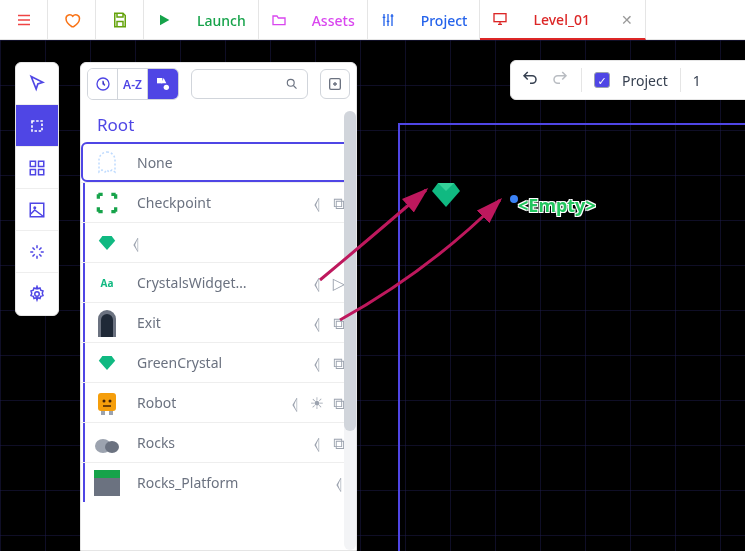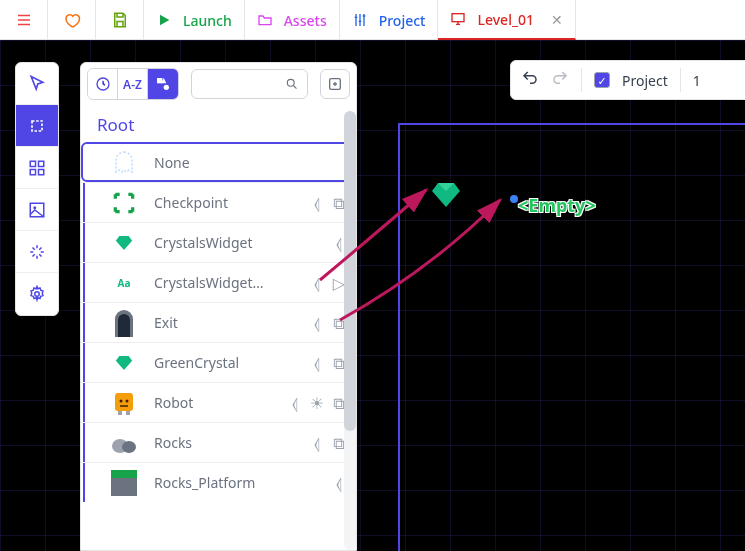--- a/index.html
+++ b/index.html
@@ -1,37 +1,37 @@
 <!DOCTYPE html>
 <html><head>
 <meta charset="utf-8">
 <style>
 *{box-sizing:border-box;margin:0;padding:0;font-family:system-ui,-apple-system,sans-serif}
 body{width:745px;height:551px;overflow:hidden;background:#fff;position:relative}
 .toolbar{height:40px;display:flex;border-bottom:1px solid #e5e5e5;background:#fff}
-.tb-btn{height:40px;min-width:48px;display:flex;align-items:center;justify-content:center;border-right:1px solid #e5e5e5;cursor:pointer;padding:0 12px;gap:11px;font-size:14px}
+.tb-btn{height:40px;min-width:48px;display:flex;align-items:center;justify-content:center;border-right:1px solid #e5e5e5;cursor:pointer;padding:0 12px;gap:25px;font-size:14px}
 .tb-btn.w-label{font-weight:500}
 .tb-btn .close{margin-left:6px;color:#999;font-size:14px}
 .workspace{position:absolute;top:40px;left:0;right:0;bottom:0}
 .left-rail{position:absolute;left:15px;top:22px;width:44px;background:#fff;border:1px solid #e5e5e5;border-radius:6px;box-shadow:0 2px 8px rgba(0,0,0,0.1);z-index:10}
 .rail-btn{width:42px;height:42px;display:flex;align-items:center;justify-content:center;border-bottom:1px solid #eee;cursor:pointer}
 .rail-btn:last-child{border-bottom:none}
 .rail-btn.active{background:#4f46e5}
 .hierarchy{position:absolute;left:80px;top:22px;width:277px;bottom:0;background:#fff;border:1px solid #e5e5e5;border-radius:6px 6px 0 0;box-shadow:0 2px 8px rgba(0,0,0,0.1);z-index:10;display:flex;flex-direction:column}
 .h-toolbar{height:42px;display:flex;align-items:center;padding:6px;gap:12px}
 .h-sort{display:flex;border:1px solid #d1d5db;border-radius:6px;overflow:hidden}
 .h-sort-btn{width:30px;height:30px;display:flex;align-items:center;justify-content:center;font-size:12px;background:#fff;border-right:1px solid #d1d5db}
 .h-sort-btn:last-child{border-right:none}
 .h-sort-btn.active{background:#4f46e5;color:#fff}
 .h-search{flex:1;height:30px;border:1px solid #d1d5db;border-radius:6px;display:flex;align-items:center;padding:0 8px}
 .h-search input{border:none;outline:none;width:100%;font-size:13px}
 .h-add{width:30px;height:30px;display:flex;align-items:center;justify-content:center;border:1px solid #d1d5db;border-radius:6px}
 .h-root{padding:8px 27px 6px 16px;color:#4f46e5;font-weight:400;font-size:17px}
 .h-list{flex:1;overflow:auto;position:relative}
-.h-item{height:40px;display:flex;align-items:center;border-top:1px solid #eee;padding-left:23px;position:relative}
+.h-item{height:40px;display:flex;align-items:center;border-top:1px solid #eee;padding-left:6px;position:relative}
 .h-item .icon-slot{width:40px;height:40px;display:flex;align-items:center;justify-content:center;flex-shrink:0}
 .h-item .label{flex:1;color:#6b7280;font-size:14px;white-space:nowrap;overflow:hidden;text-overflow:ellipsis;padding-left:10px}
 .h-item .actions{display:flex;gap:4px;padding-right:8px}
 .h-item .act{width:18px;height:18px;display:flex;align-items:center;justify-content:center;color:#9ca3af}
 .h-item.selected{outline:2px solid #4f46e5;outline-offset:-2px;border-radius:6px}
 .h-item .tree-line{position:absolute;left:2px;top:0;bottom:0;width:2px;background:#4f46e5}
 .scrolltrack{position:absolute;right:0;top:48px;bottom:0;width:12px;background:#f3f4f6;border-radius:6px}
 .scrollthumb{position:absolute;top:0;width:12px;height:320px;background:#d1d5db;border-radius:6px}
 .canvas{position:absolute;left:0;top:0;right:0;bottom:0;background:#000000}
 .canvas svg.grid{position:absolute;left:0;top:0}
@@ -232,21 +232,20 @@
             <span class="act">⧉</span>
           </div>
       </div>
       <div class="h-item">
         <div class="tree-line"></div>
         <div class="icon-slot">
             <svg width="18" height="14" viewBox="0 0 28 24">
               <path fill="#10b981" d="M6 0h16l6 8-14 16L0 8z"></path>
             </svg>
           </div>
-        <div class="label">CrystalsWidget</div>
         <div class="actions">
             <span class="act">⦉</span>
           </div>
       </div>
       <div class="h-item">
         <div class="tree-line"></div>
         <div class="icon-slot">
             <span style="color:#10b981;font-size:10px;font-weight:700">Aa</span>
           </div>
         <div class="label">CrystalsWidget…</div>

